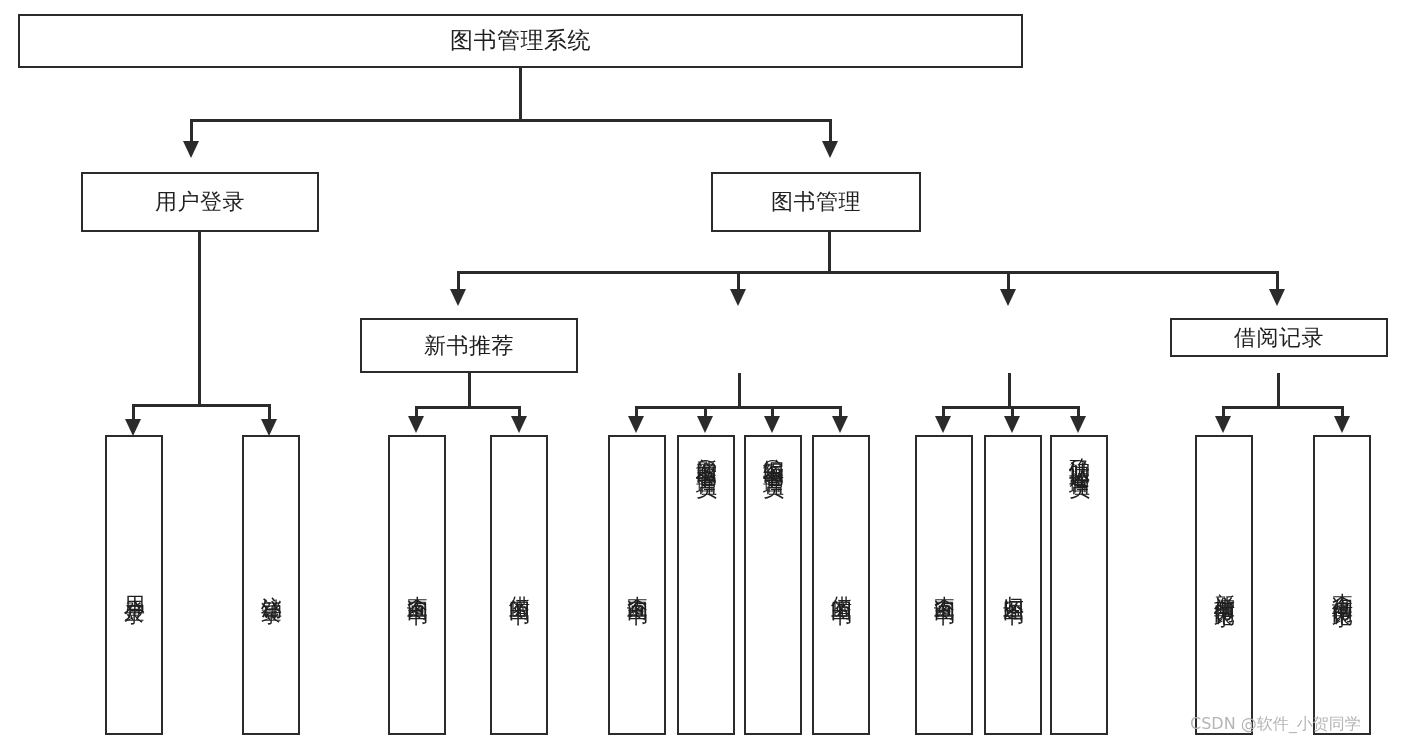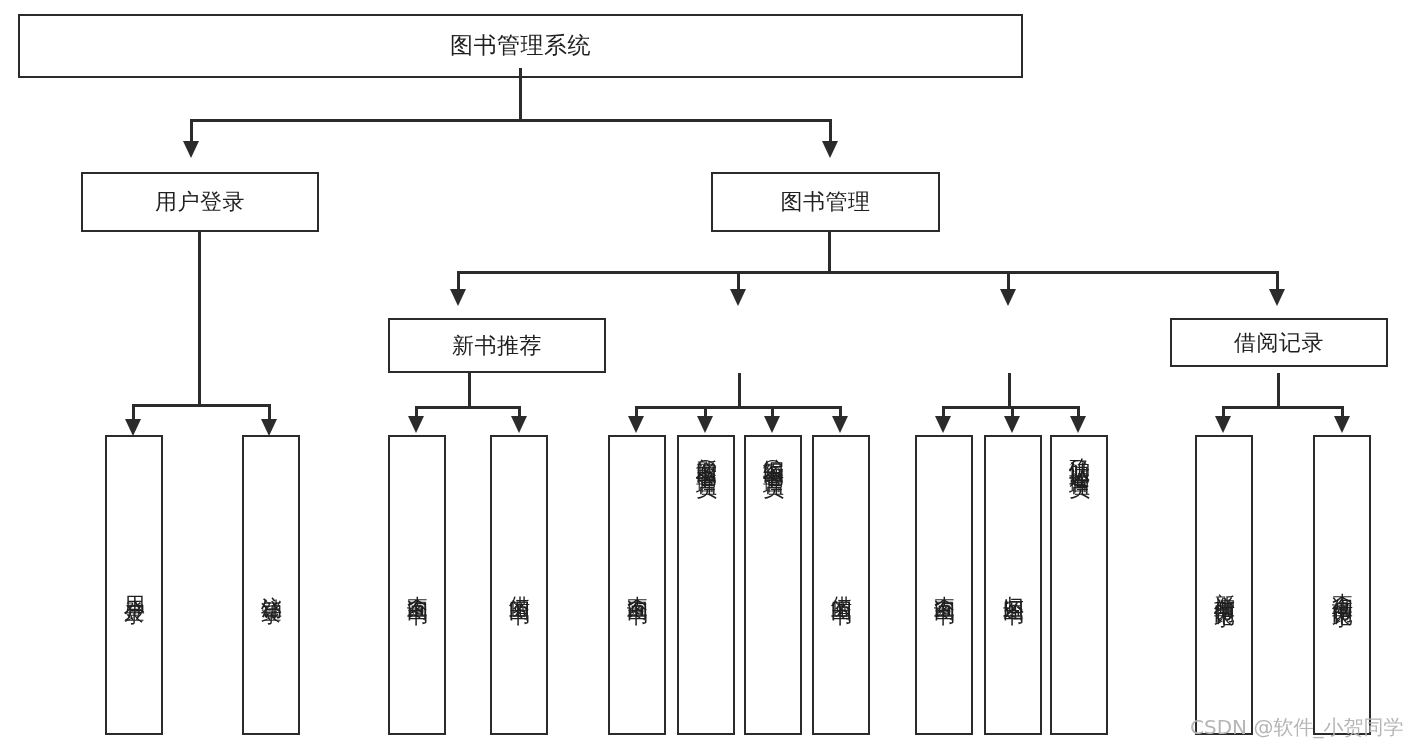--- a/index.html
+++ b/index.html
@@ -73,50 +73,50 @@
     position: absolute;
     width: 0;
     height: 0;
     border-left: 8px solid transparent;
     border-right: 8px solid transparent;
     border-top: 17px solid #2b2b2b;
   }
   
   #watermark {
     position: absolute;
-    font-size: 20px;
+    font-size: 16px;
     color: #b5b5b5;
     white-space: nowrap;
     user-select: none;
     font-family: "DejaVu Sans", "Liberation Sans", sans-serif;
   }
 </style>
 </head>
 <body>
 
 <div id="canvas">
 
-  <div class="node root horiz" style="left:18px; top:14px; width:1005px; height:64px;">
+  <div class="node root horiz" style="left:18px; top:14px; width:1005px; height:54px;">
     <span class="label">图书管理系统</span>
   </div>
 
   <div class="vline" style="left:519px; top:68px; width:3px; height:52px;"></div>
   <div class="hline" style="left:190px; top:119px; width:642px; height:3px;"></div>
 
   <div class="vline" style="left:190px; top:119px; width:3px; height:24px;"></div>
   <div class="arrow" style="left:183px; top:141px;"></div>
 
   <div class="vline" style="left:829px; top:119px; width:3px; height:24px;"></div>
   <div class="arrow" style="left:822px; top:141px;"></div>
 
   <div class="node horiz" style="left:81px; top:172px; width:238px; height:60px;">
     <span class="label">用户登录</span>
   </div>
 
-  <div class="node horiz" style="left:711px; top:172px; width:229px; height:60px;">
+  <div class="node horiz" style="left:711px; top:172px; width:210px; height:60px;">
     <span class="label">图书管理</span>
   </div>
 
   <div class="vline" style="left:198px; top:232px; width:3px; height:174px;"></div>
   <div class="hline" style="left:132px; top:404px; width:139px; height:3px;"></div>
   <div class="vline" style="left:132px; top:404px; width:3px; height:17px;"></div>
   <div class="arrow" style="left:125px; top:419px;"></div>
   <div class="vline" style="left:268px; top:404px; width:3px; height:17px;"></div>
   <div class="arrow" style="left:261px; top:419px;"></div>
 
@@ -128,27 +128,27 @@
 
   <div class="vline" style="left:737px; top:271px; width:3px; height:20px;"></div>
   <div class="arrow" style="left:730px; top:289px;"></div>
 
   <div class="vline" style="left:1007px; top:271px; width:3px; height:20px;"></div>
   <div class="arrow" style="left:1000px; top:289px;"></div>
 
   <div class="vline" style="left:1276px; top:271px; width:3px; height:20px;"></div>
   <div class="arrow" style="left:1269px; top:289px;"></div>
 
-  <div class="node horiz" style="left:360px; top:318px; width:218px; height:55px;margin-left:28px;">
+  <div class="node horiz" style="left:360px; top:318px; width:218px; height:55px;">
     <span class="label">新书推荐</span>
   </div>
 
 
 
-  <div class="node horiz" style="left:1170px; top:318px; width:218px; height:49px;">
+  <div class="node horiz" style="left:1170px; top:318px; width:218px; height:39px;">
     <span class="label">借阅记录</span>
   </div>
 
   <div class="vline" style="left:468px; top:373px; width:3px; height:36px;"></div>
   <div class="hline" style="left:415px; top:406px; width:106px; height:3px;"></div>
   <div class="vline" style="left:415px; top:406px; width:3px; height:13px;"></div>
   <div class="arrow" style="left:408px; top:416px;"></div>
   <div class="vline" style="left:518px; top:406px; width:3px; height:13px;"></div>
   <div class="arrow" style="left:511px; top:416px;"></div>
 

